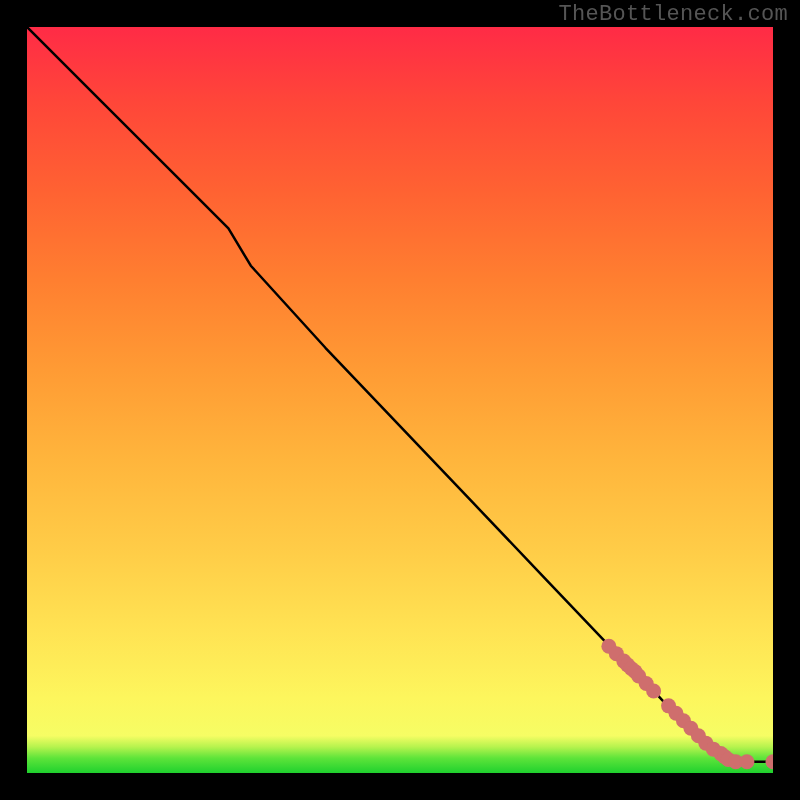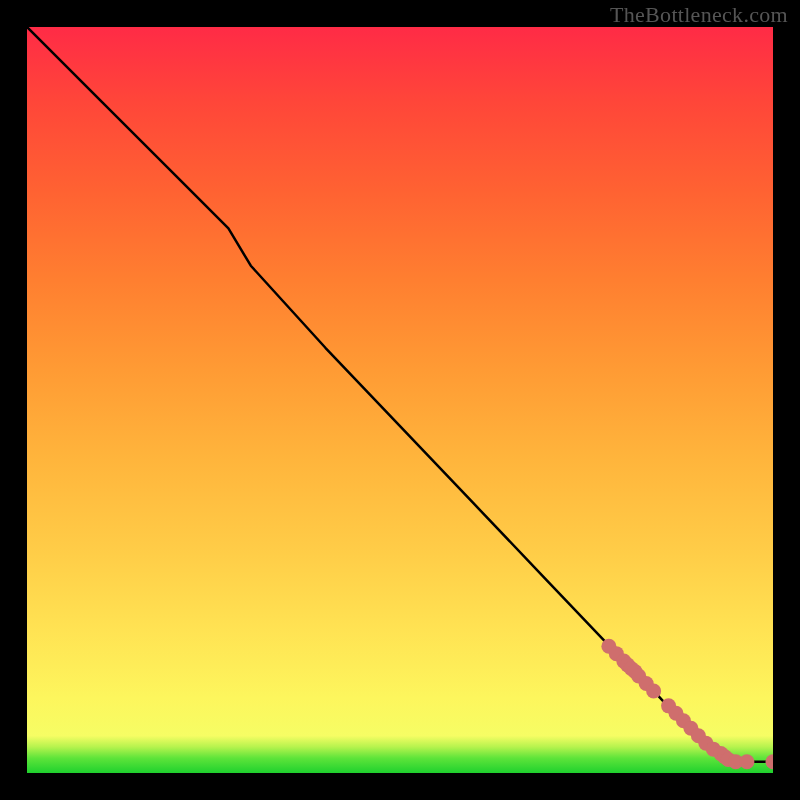--- a/index.html
+++ b/index.html
@@ -19,21 +19,21 @@
   }
   .watermark {
     position: absolute;
     top: 2px;
     right: 12px;
     color: #555;
     font-size: 22px;
     letter-spacing: 0.3px;
     font-weight: 400;
     user-select: none;
-    font-family: Liberation Serif, serif;
+    font-family: Liberation Mono, monospace;
   }
   .plot-area {
     position: absolute;
     left: 27px;
     top: 27px;
     width: 746px;
     height: 746px;
     
     background: linear-gradient(
       to top,

